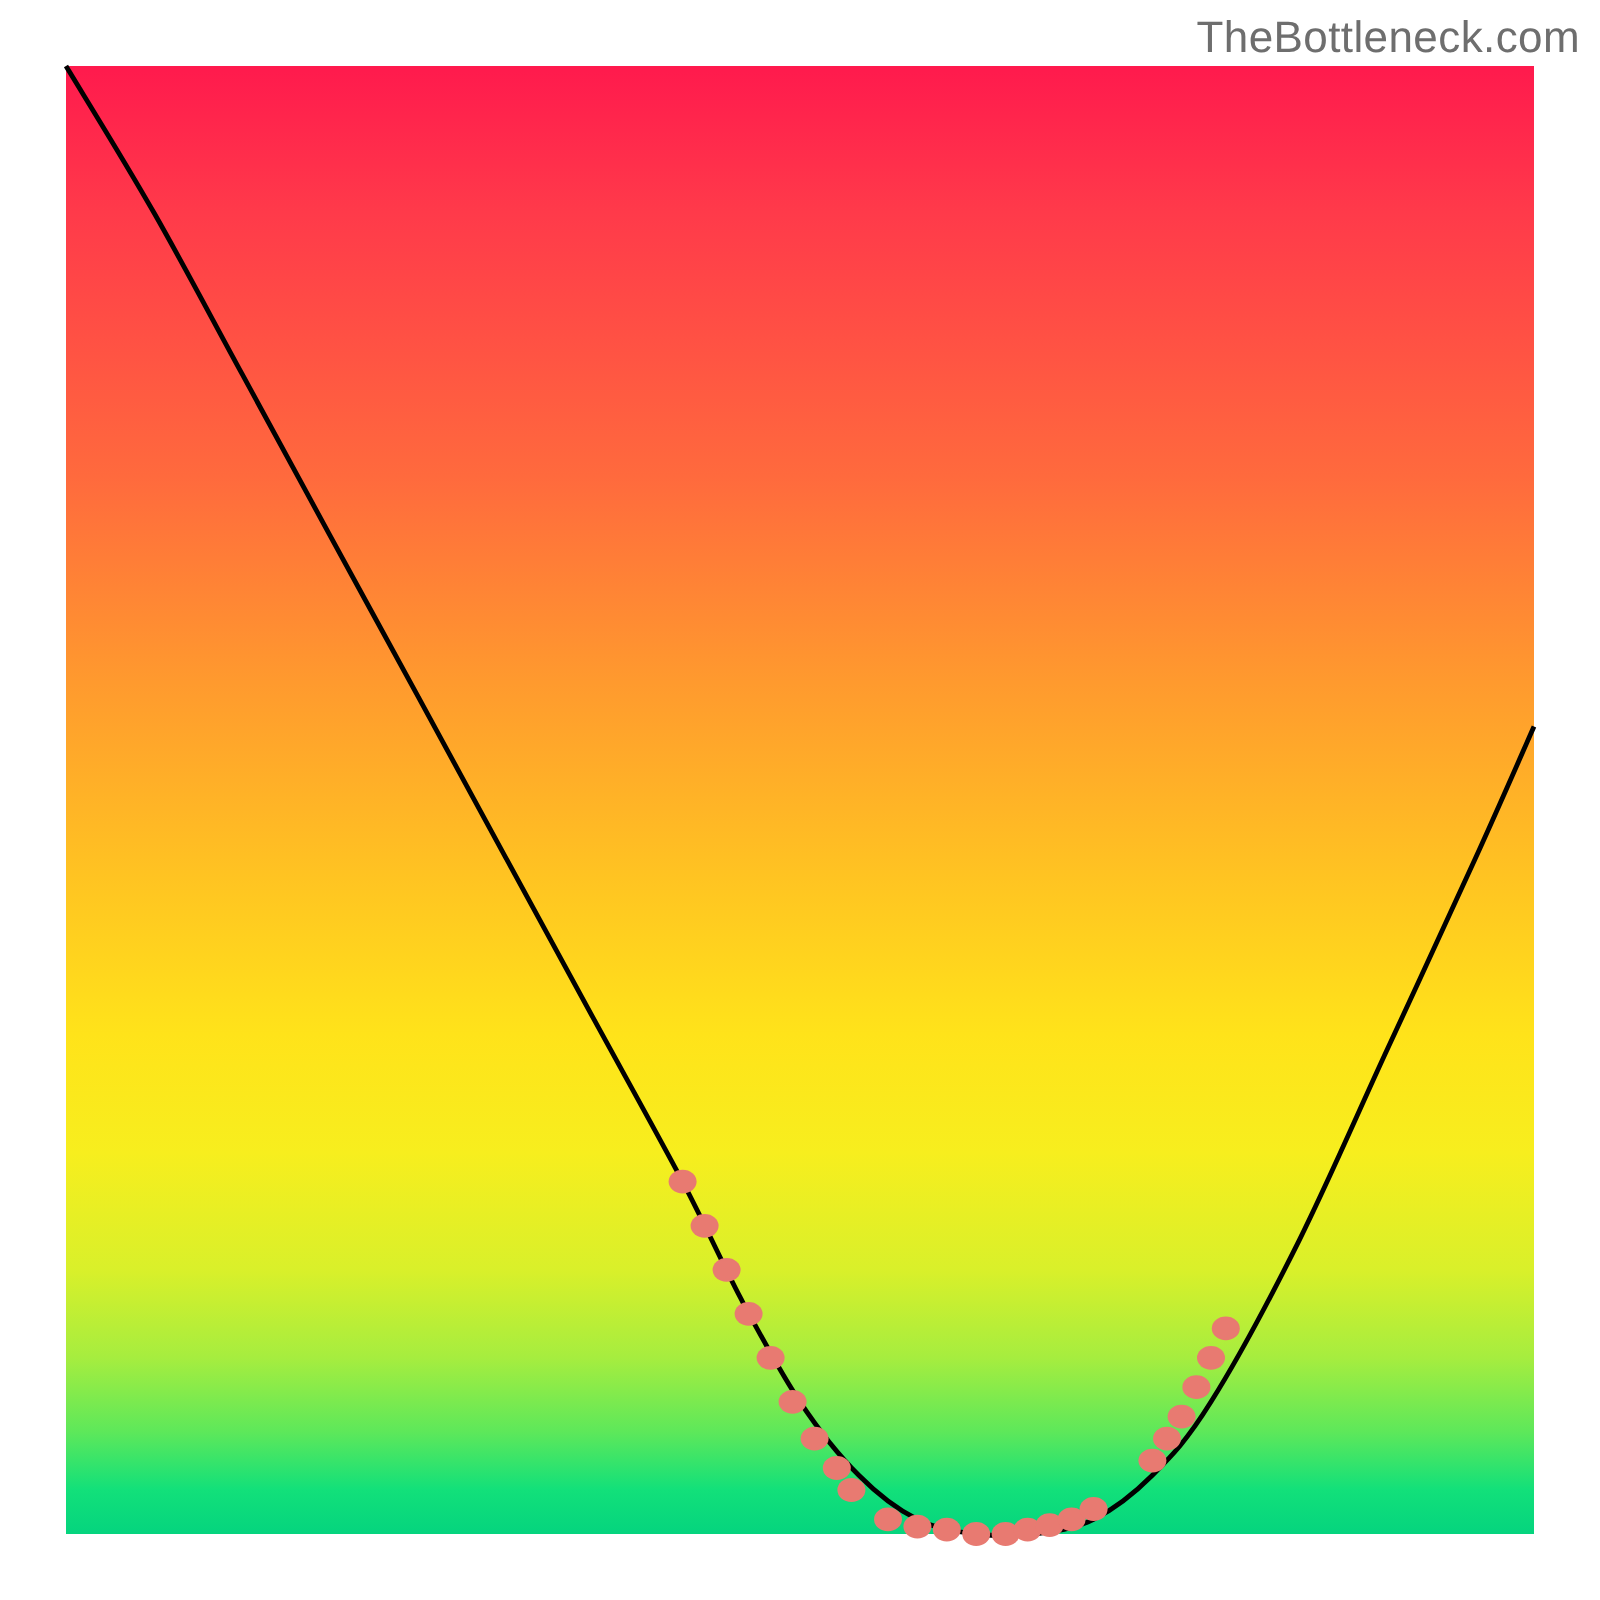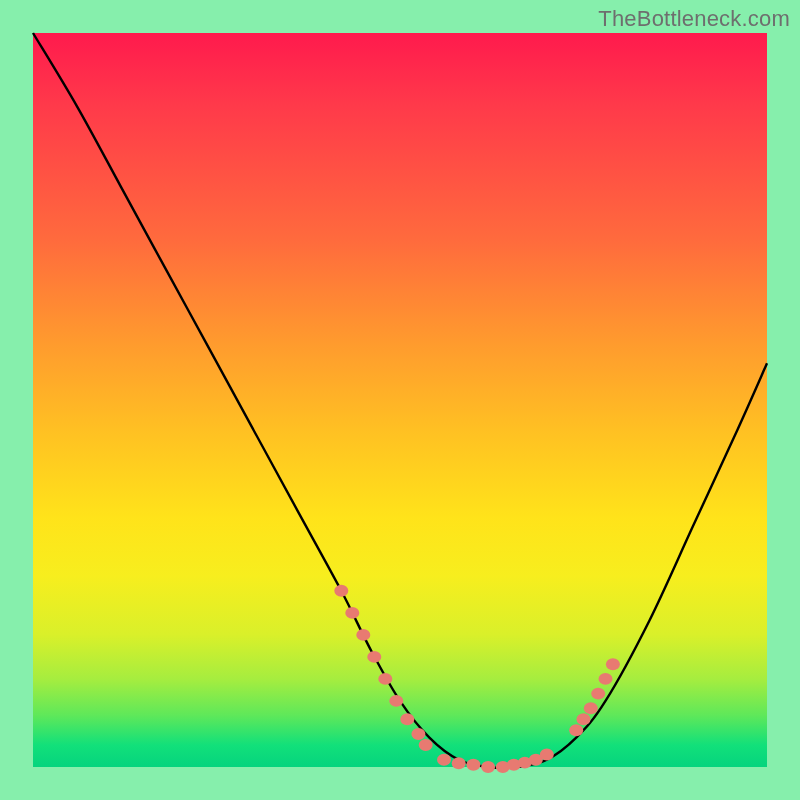--- a/index.html
+++ b/index.html
@@ -8,21 +8,21 @@
     width: 800px;
     height: 800px;
     background: #000000;
     font-family: Arial, Helvetica, sans-serif;
     overflow: hidden;
   }
   .stage {
     position: relative;
     width: 800px;
     height: 800px;
-    background: #86efac;
+    background: #ffffff;
   }
   .plot-area {
     position: absolute;
     left: 33px;
     top: 33px;
     width: 734px;
     height: 734px;
     
     background: linear-gradient(to bottom,
       #ff1a4d 0%,

